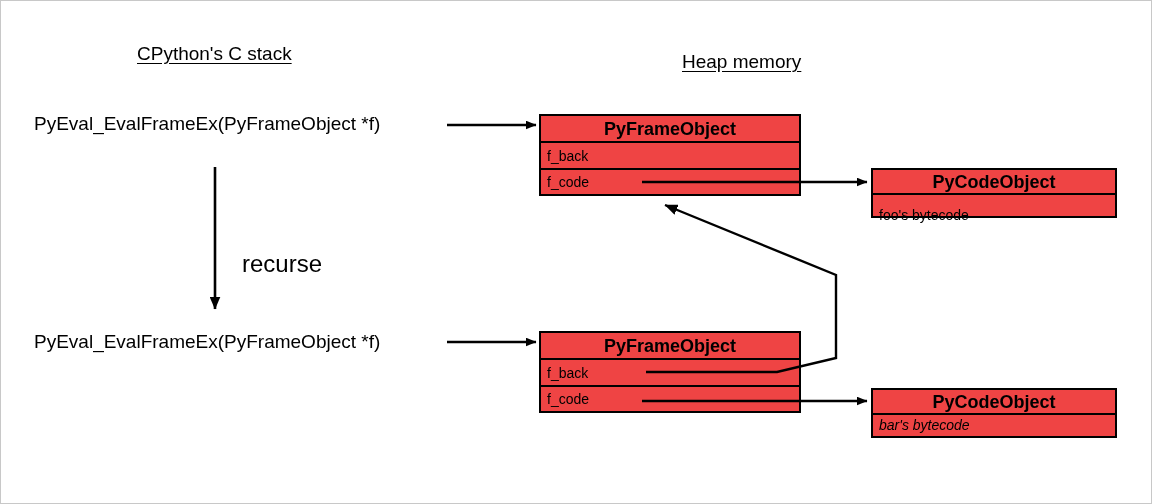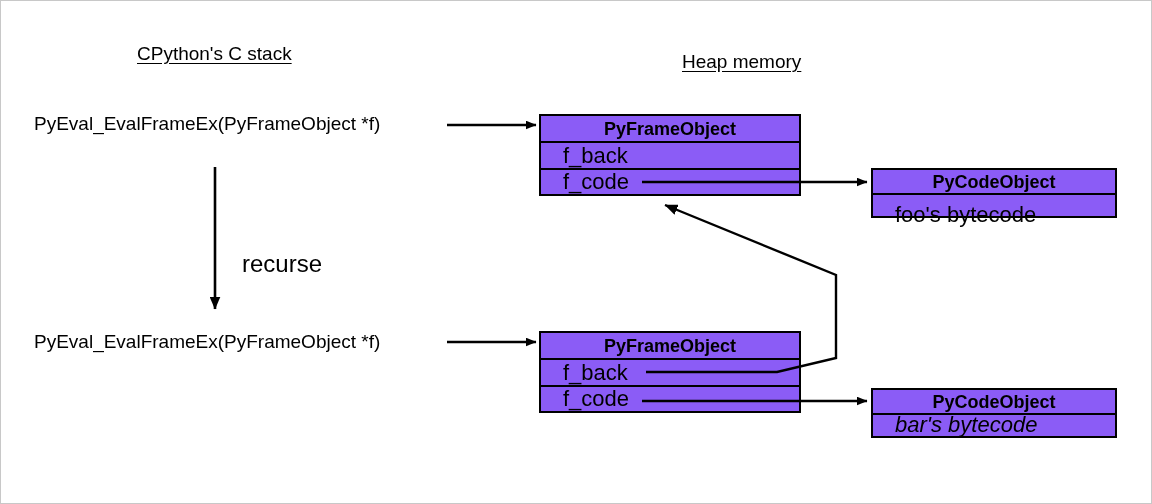--- a/index.html
+++ b/index.html
@@ -36,38 +36,38 @@
     position: absolute;
     font-size: 24px;
     color: #000;
     white-space: nowrap;
     margin-top: 27px;
   }
   .obj-box {
     position: absolute;
     border: 2px solid #000;
     box-sizing: border-box;
-    background: #8b5cf6;
+    background: #ef4444;
   }
   .obj-title {
     font-weight: bold;
     font-size: 18px;
     text-align: center;
     color: #000;
     border-bottom: 2px solid #000;
     box-sizing: border-box;
     display: flex;
     align-items: center;
     justify-content: center;
     line-height: 1;
   }
   .obj-row {
-    font-size: 22px;
+    font-size: 14px;
     color: #000;
-    padding-left: 22px;
+    padding-left: 6px;
     box-sizing: border-box;
     display: flex;
     align-items: center;
     line-height: 1;
   }
   .obj-row.sep {
     border-bottom: 2px solid #000;
   }
   svg.overlay {
     position: absolute;

